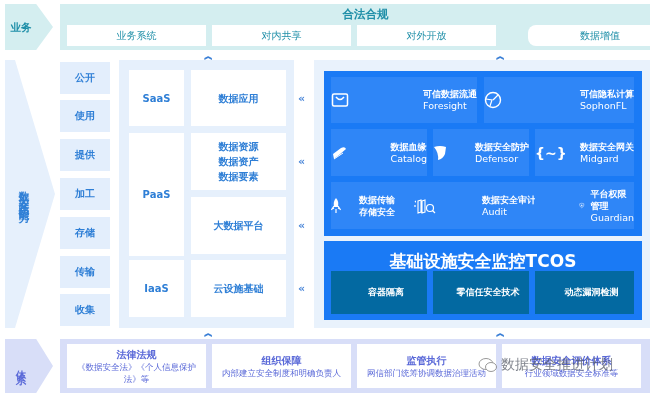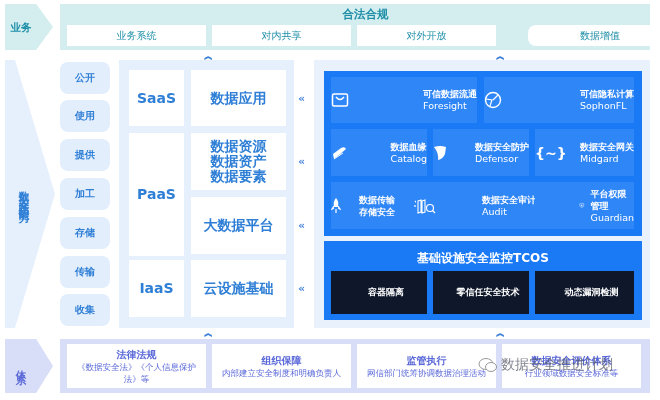--- a/index.html
+++ b/index.html
@@ -4,31 +4,31 @@
 <style>
   * { box-sizing: border-box; margin: 0; padding: 0; }
   body { width: 660px; height: 400px; background: #ffffff; font-family: "DejaVu Sans", "Liberation Sans", sans-serif; position: relative; overflow: hidden; }
   .abs { position: absolute; }
   .side-arrow { position: absolute; display: flex; align-items: center; justify-content: center; flex-direction: column; color: #2f7fd6; font-size: 10.5px; line-height: 15px; font-weight: bold; }
   .top-band { position: absolute; left: 60px; top: 4px; width: 590px; height: 46px; background: #d4eef0; }
   .top-title { position: absolute; left: 0; top: 3px; width: 100%; text-align: center; color: #1f8fa8; font-size: 11.5px; font-weight: bold; padding-left: 21px; }
   .top-cell { position: absolute; top: 21px; height: 21px; background: #ffffff; color: #1f8fa8; font-size: 10px; display: flex; align-items: center; justify-content: center; }
   .chev { position: absolute; color: #3a7fd6; font-size: 9px; line-height: 9px; font-weight: bold; }
   .mid-left-bg { position: absolute; left: 5px; top: 60px; width: 50px; height: 268px; background: #e6f0fc; clip-path: polygon(0 0, 20% 0, 100% 50%, 20% 100%, 0 100%); }
-  .stage { position: absolute; left: 60px; width: 50px; height: 32px; background: #e3eefc; color: #2f7fd6; font-size: 10px; display: flex; align-items: center; justify-content: center; font-weight: bold; border-radius: 8px; }
+  .stage { position: absolute; left: 60px; width: 50px; height: 32px; background: #e3eefc; color: #2f7fd6; font-size: 10px; display: flex; align-items: center; justify-content: center; font-weight: bold; }
   .layer-bg { position: absolute; left: 119px; top: 60px; width: 175px; height: 268px; background: #e6f0fc; }
-  .layer-cell { position: absolute; background: #ffffff; color: #2f7fd6; font-size: 14px; font-weight: bold; display: flex; align-items: center; justify-content: center; text-align: center; line-height: 15px; }
+  .layer-cell { position: absolute; background: #ffffff; color: #2f7fd6; font-size: 10px; font-weight: bold; display: flex; align-items: center; justify-content: center; text-align: center; line-height: 15px; }
   .dbl { position: absolute; left: 298px; color: #4a86d8; font-size: 11px; font-weight: bold; }
   .blue-bg { position: absolute; left: 314px; top: 60px; width: 336px; height: 268px; background: #e9f2fc; }
   .blue-panel { position: absolute; background: #1a7af5; }
   .prod { position: absolute; background: #2f86f7; color: #ffffff; display: flex; align-items: center; justify-content: space-between; gap: 6px; }
   .prod .txt { display: flex; flex-direction: column; font-size: 9px; line-height: 12px; font-weight: bold; }
   .prod .txt .en { font-weight: normal; font-size: 9.5px; }
-  .tcos-title { position: absolute; color: #ffffff; font-size: 12px; font-weight: bold; text-align: center; }
-  .tcos-cell { position: absolute; background: #0f172a; color: #ffffff; font-size: 9px; font-weight: bold; display: flex; align-items: center; justify-content: center; padding-left: 14px; }
+  .tcos-title { position: absolute; color: #ffffff; font-size: 17px; font-weight: bold; text-align: center; }
+  .tcos-cell { position: absolute; background: #0369a1; color: #ffffff; font-size: 9px; font-weight: bold; display: flex; align-items: center; justify-content: center; padding-left: 14px; }
   .bot-band { position: absolute; left: 60px; top: 339px; width: 590px; height: 54px; background: #d8def8; }
   .bot-cell { position: absolute; top: 5px; height: 44px; background: #ffffff; color: #5a69d8; text-align: center; display: flex; flex-direction: column; align-items: center; justify-content: center; }
   .bot-cell .t { font-size: 10px; font-weight: bold; line-height: 13px; }
   .bot-cell .d { font-size: 8.5px; line-height: 12px; padding: 0 6px; }
   .watermark { position: absolute; left: 478px; top: 356px; color: #555a66; font-size: 14px; opacity: 0.75; display: flex; align-items: center; gap: 3px; }
   svg { display: block; }
 </style>
 </head>
 <body>
 

